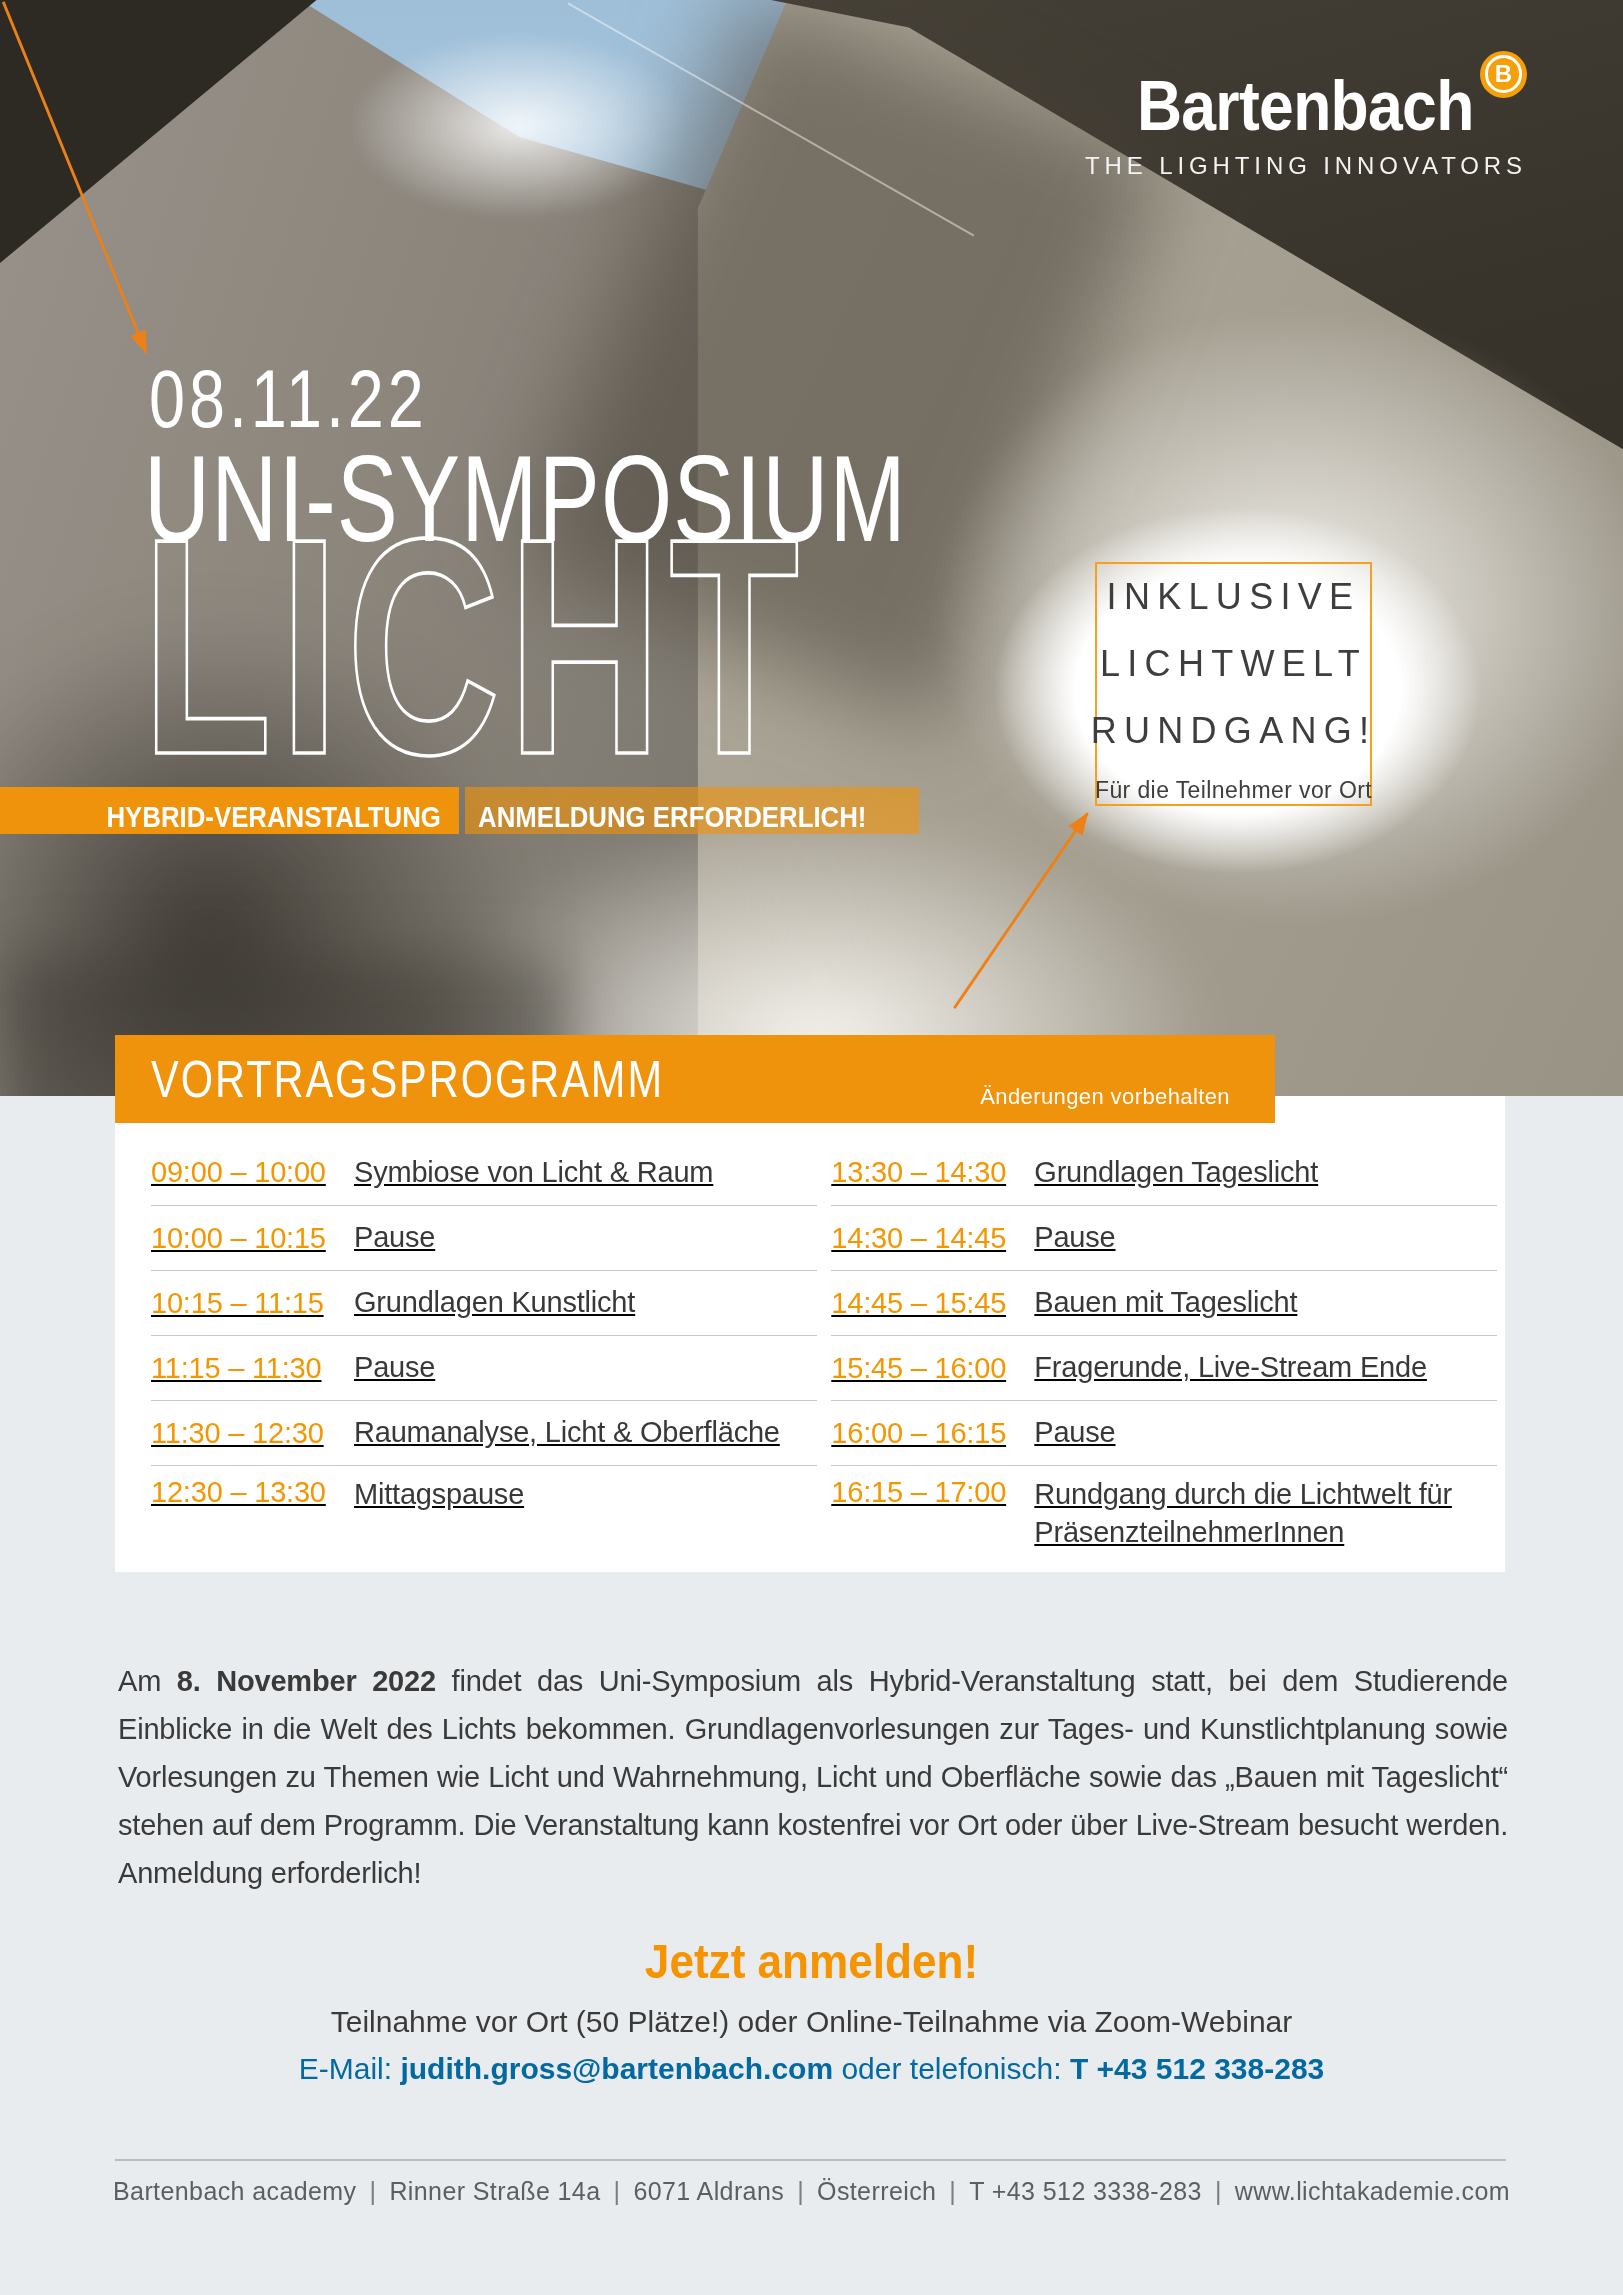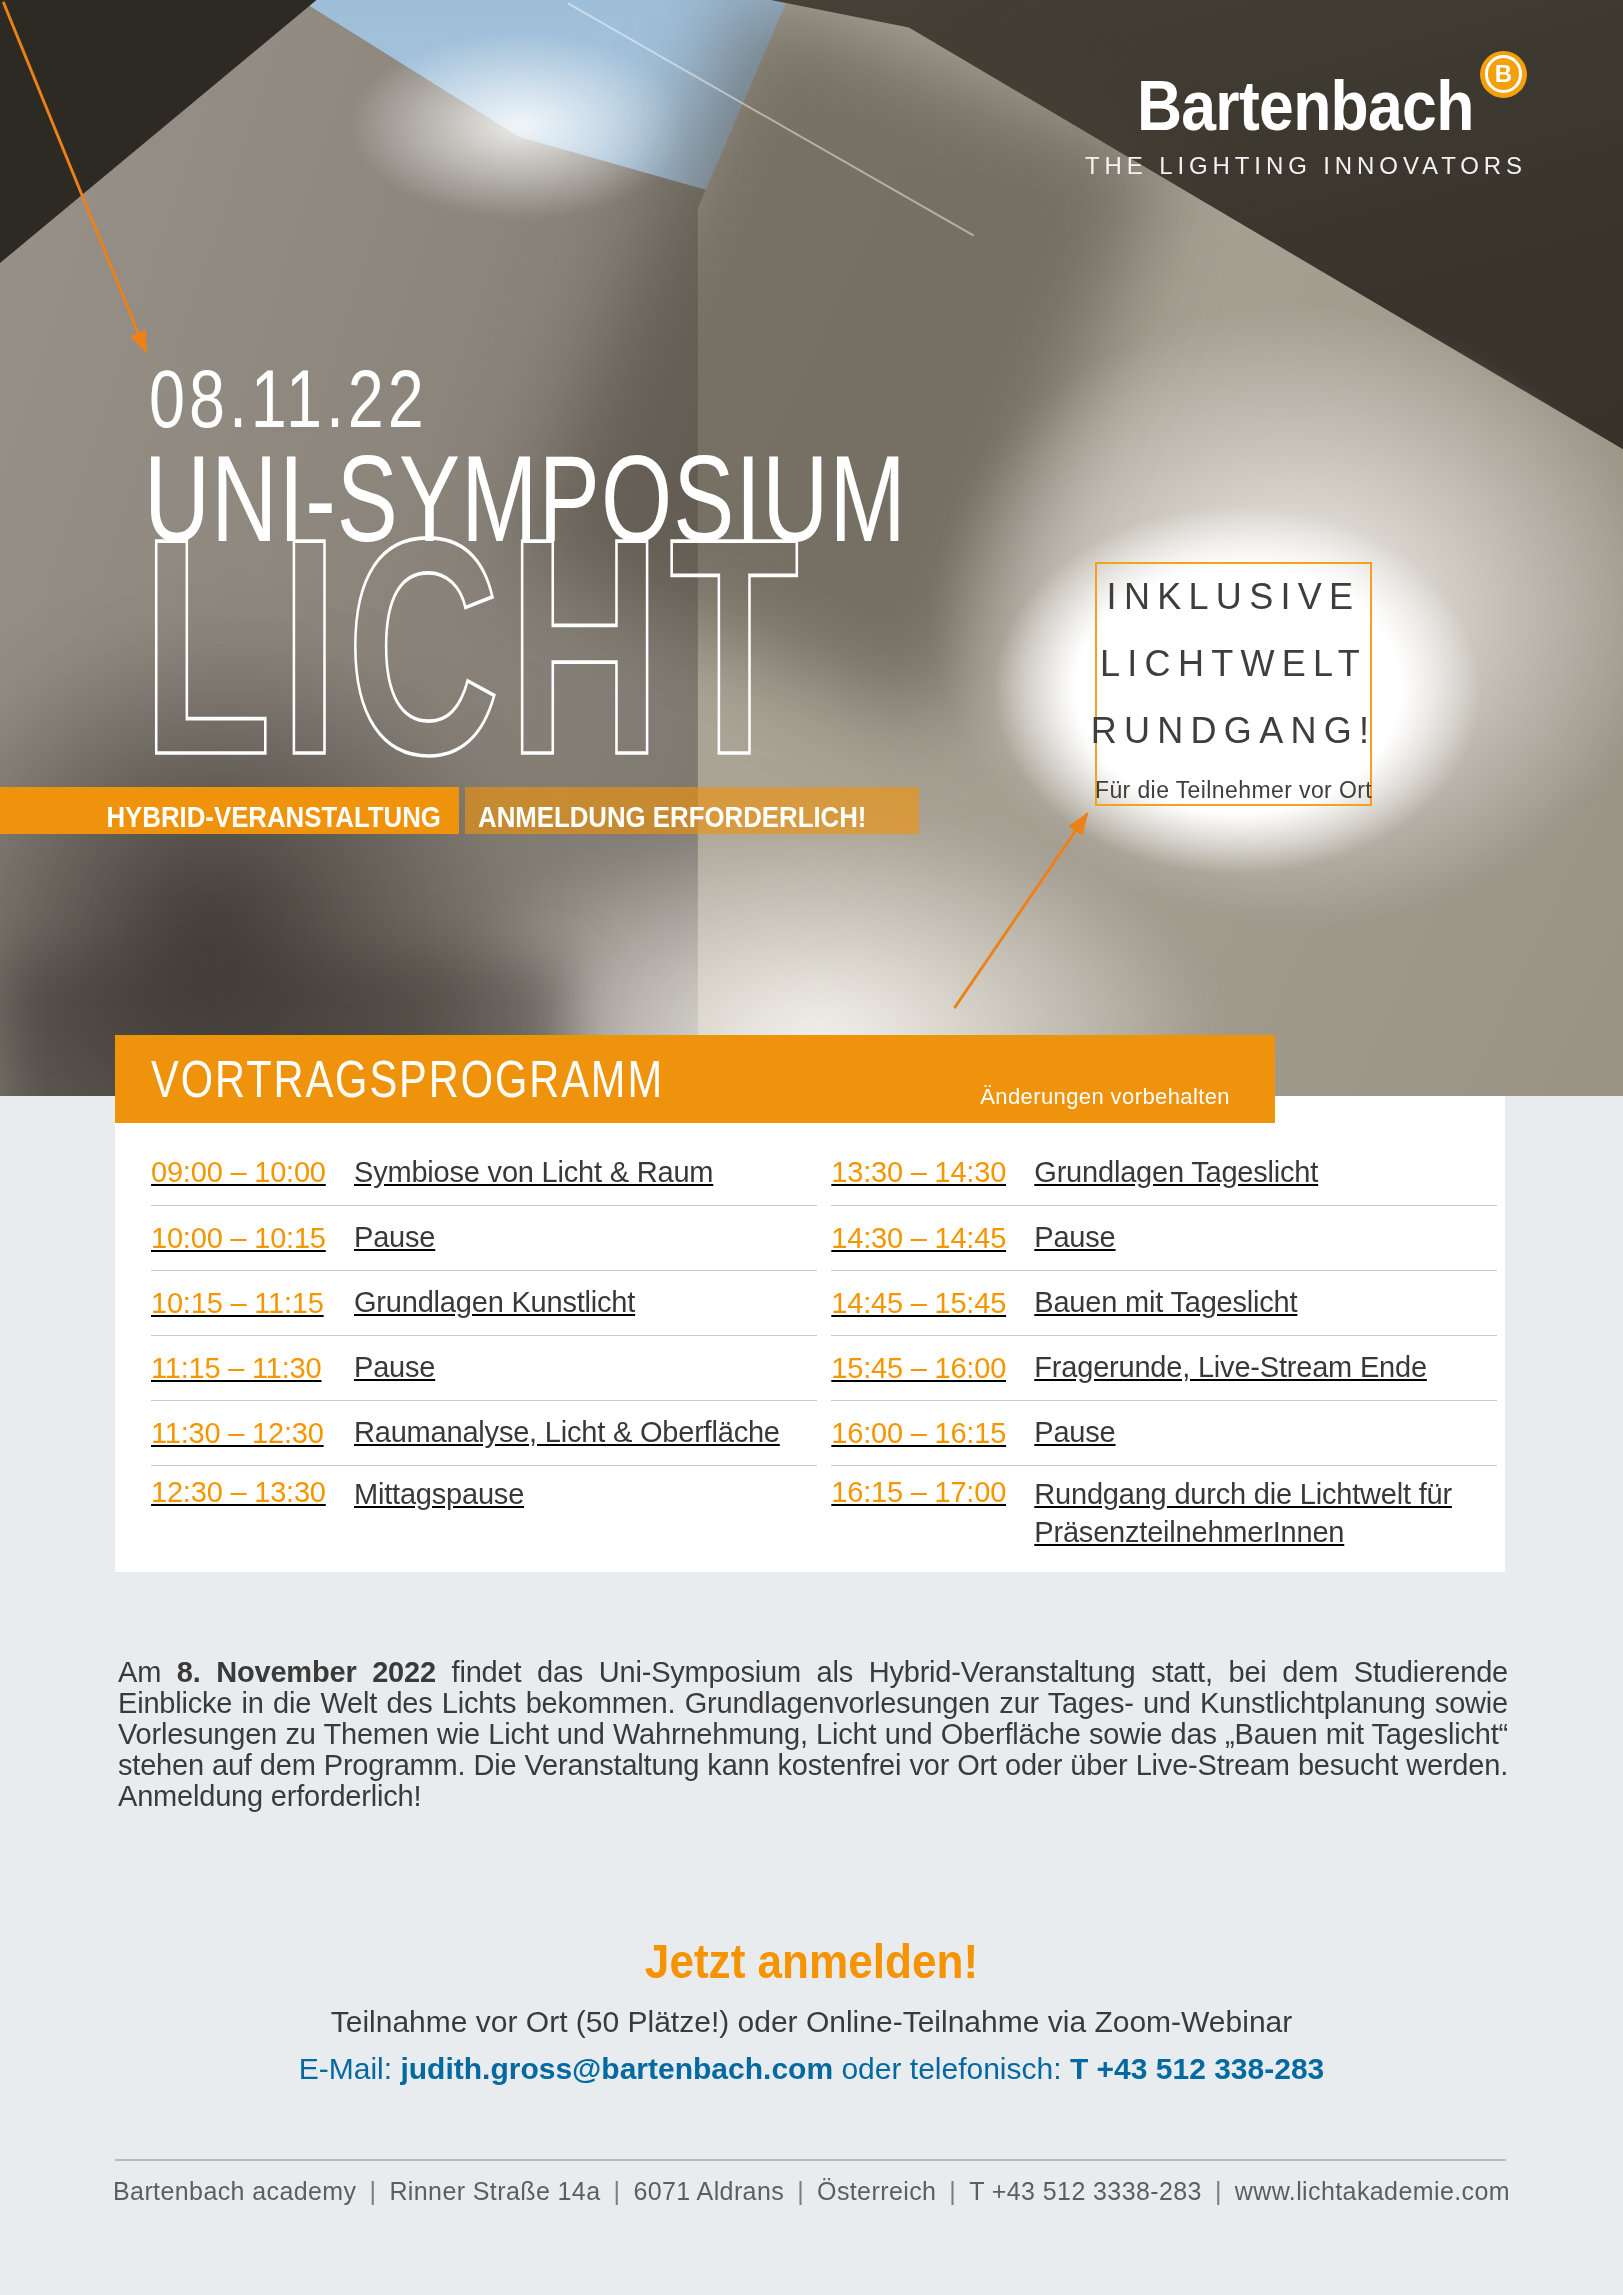--- a/index.html
+++ b/index.html
@@ -65,21 +65,21 @@
   .schedule{display:flex;padding:44px 8px 0 36px;box-sizing:border-box;}
   .col{flex:1;}
   .col + .col{margin-left:14.6px;}
   .row{display:flex;align-items:center;height:65px;box-sizing:border-box;text-decoration:underline;}
   .row + .row{border-top:1.2px solid #C5C8CA;}
   .row-tall{height:96px;align-items:flex-start;padding-top:10px;}
   .time{flex:none;width:203px;color:#F49600;font-size:29px;letter-spacing:-0.2px;white-space:nowrap;}
   .event{color:#383838;font-size:29px;letter-spacing:-0.2px;line-height:1.3;}
 
   
-  .about{position:absolute;left:118px;top:1657px;width:1390px;margin:0;color:#3A3A3A;font-size:29px;line-height:31px;text-align:justify;letter-spacing:-0.2px;}
+  .about{position:absolute;left:118px;top:1657px;width:1390px;margin:0;color:#3A3A3A;font-size:29px;line-height:48px;text-align:justify;letter-spacing:-0.2px;}
   .about b{font-weight:bold;}
 
   
   .cta-head{position:absolute;left:0;top:1933px;width:1623px;margin:0;text-align:center;color:#F59300;font-size:49px;font-weight:bold;transform:scaleX(.9);}
   .cta-line1{position:absolute;left:0;top:2005px;width:1623px;margin:0;text-align:center;color:#3A3A3A;font-size:30px;}
   .cta-line2{position:absolute;left:0;top:2052px;width:1623px;margin:0;text-align:center;color:#0369a1;font-size:30px;}
   .cta-line2 b{font-weight:bold;}
 
   
   .footer-divider{position:absolute;left:115px;top:2159px;width:1391px;height:1.6px;background:#B8BCBF;}

